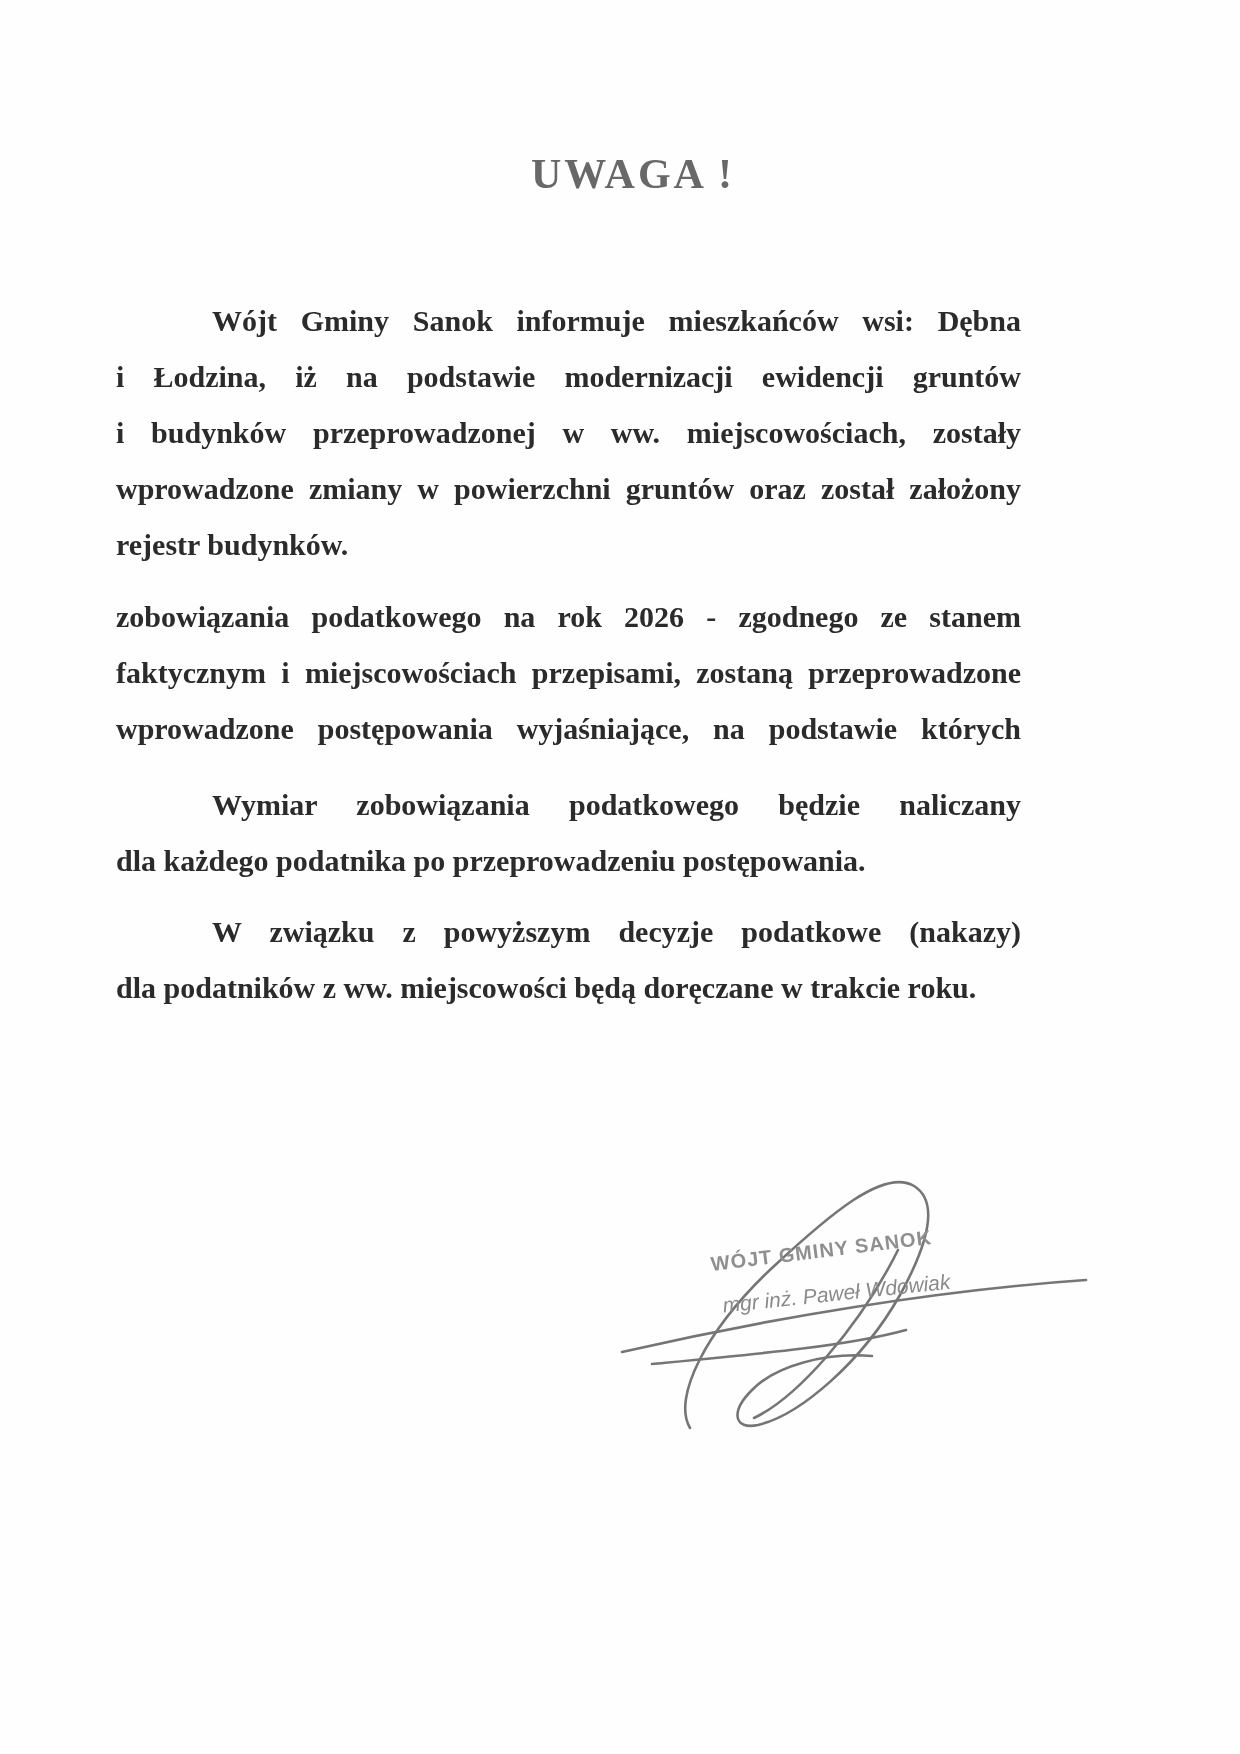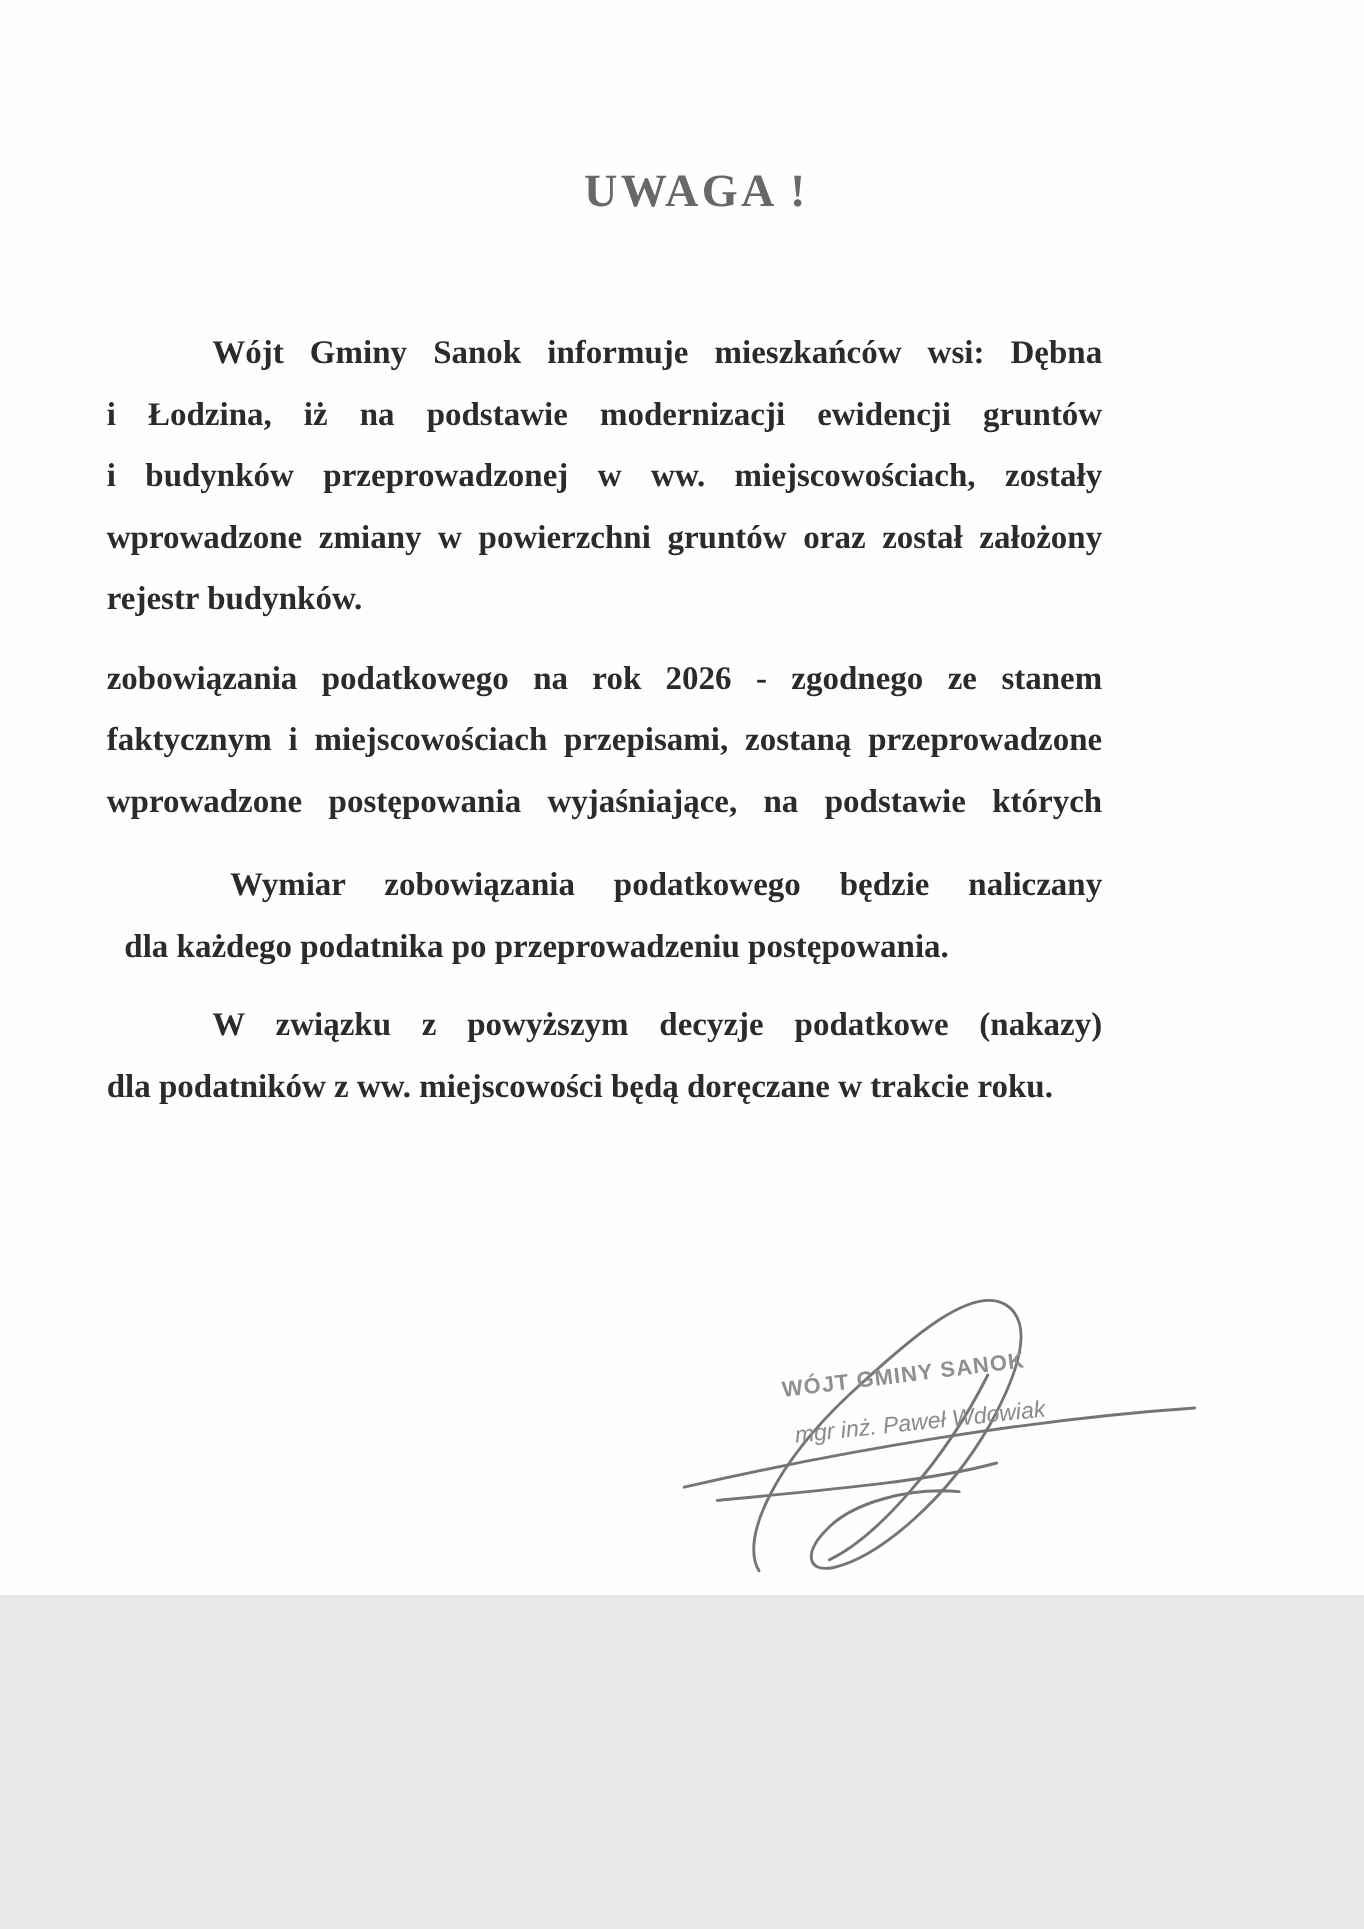--- a/index.html
+++ b/index.html
@@ -1,19 +1,19 @@
 <!DOCTYPE html>
 <html lang="pl"><head>
 <meta charset="utf-8">
 <style>
   html, body { margin: 0; padding: 0; background: #e9e9e9; }
   .page {
     position: relative;
     width: 1240px;
-    height: 1450px;
+    height: 1754px;
     background: #fefefe;
     margin: 0 auto;
     overflow: hidden;
     font-family: "Liberation Serif", "DejaVu Serif", serif;
   }
   .doc-title {
     position: absolute;
     top: 150px;
     left: 13px;
     width: 1240px;
@@ -21,31 +21,31 @@
     text-align: center;
     font-size: 42px;
     font-weight: bold;
     letter-spacing: 3px;
     color: #686868;
     font-family: "Liberation Serif", "DejaVu Serif", serif;
   }
   .content {
     position: absolute;
     top: 293px;
-    left: 97px;
+    left: 116px;
     width: 905px;
     font-size: 30px;
     font-weight: bold;
     color: #2b2b2b;
     line-height: 56px;
   }
   .para { margin: 0; }
   .para:nth-child(1) { margin-bottom: 16px; }
   .para:nth-child(2) { margin-bottom: 20px; }
-  .para:nth-child(3) { margin-bottom: 15px; margin-left: 16px; }
+  .para:nth-child(3) { margin-bottom: 15px; }
   .line {
     text-align: justify;
     text-align-last: justify;
     text-justify: inter-word;
     white-space: normal;
   }
   .line.first { padding-left: 96px; }
   .line.last { text-align-last: left; }
   .signature-area {
     position: absolute;

